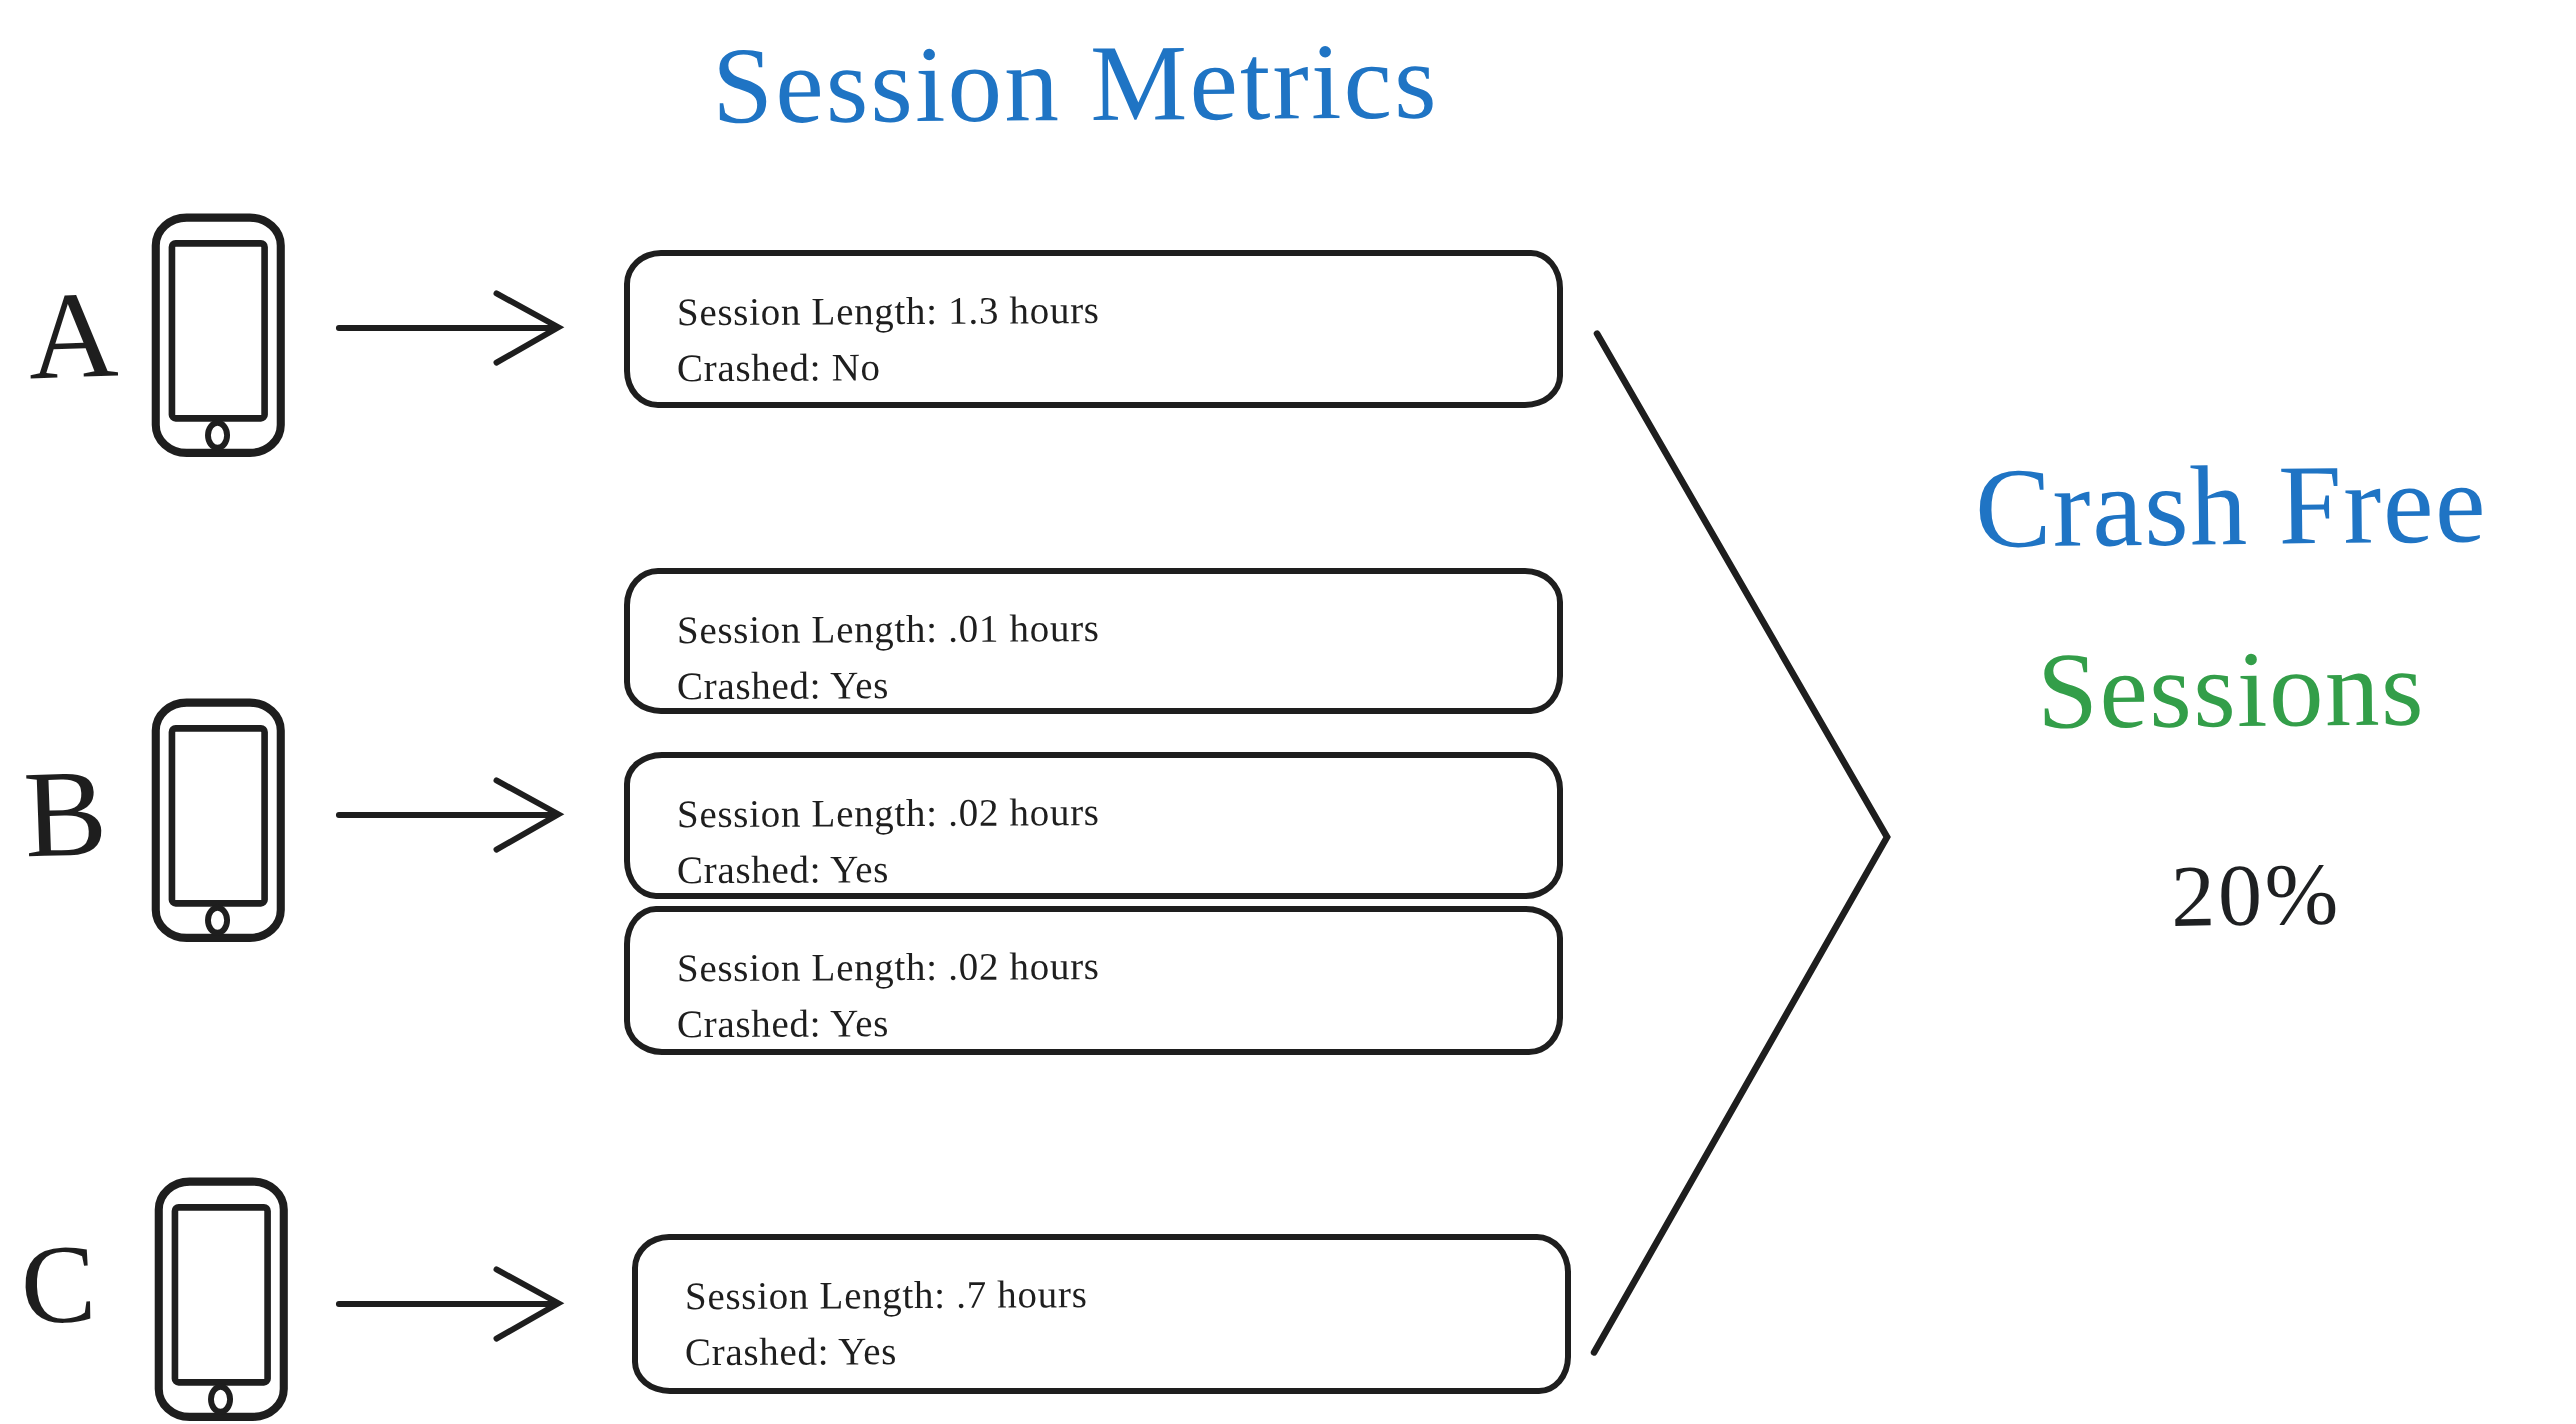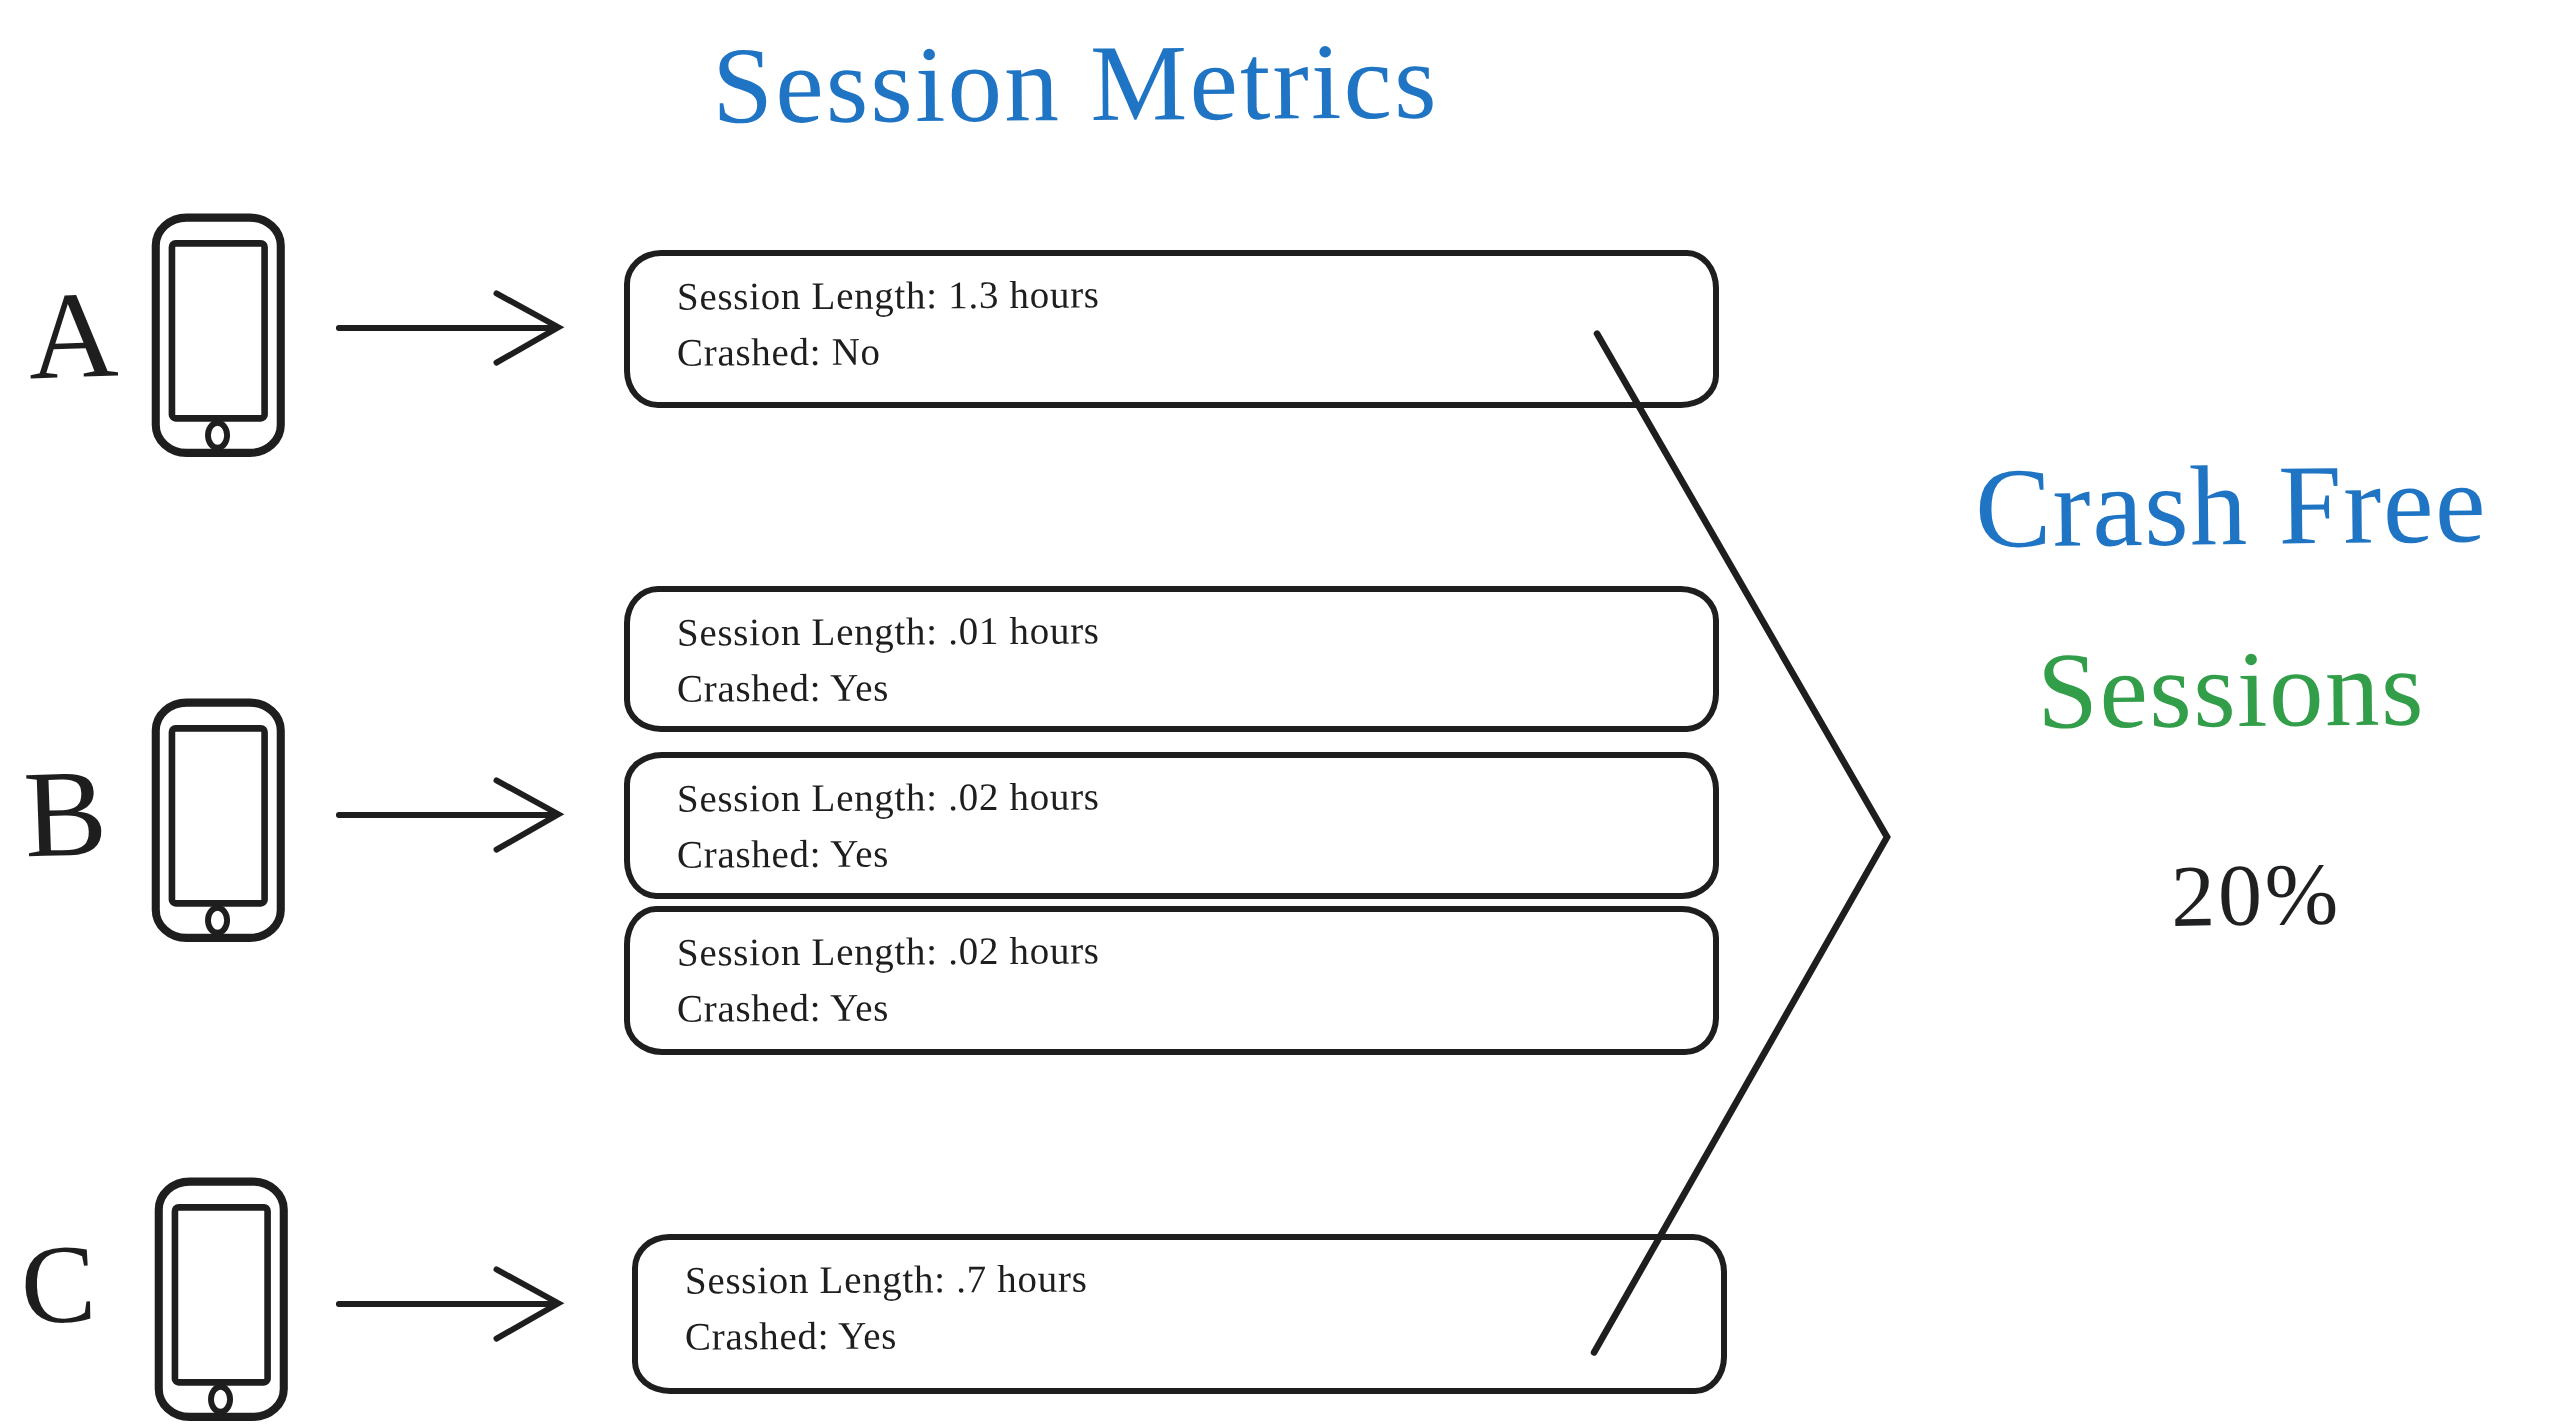--- a/index.html
+++ b/index.html
@@ -43,33 +43,33 @@
   .phone.c { left: 152px; top: 1175px; }
 
   
   .arrow { width: 243px; height: 96px; }
   .arrow.a { left: 333px; top: 280px; }
   .arrow.b { left: 333px; top: 767px; }
   .arrow.c { left: 333px; top: 1256px; }
 
   
   .session-box {
-    left: 624px; width: 1095px;
+    left: 624px; width: 939px;
     box-sizing: border-box;
     background: #ffffff;
     border: 6.6px solid #1e1e1e;
-    padding: 10px 22px 0 47px;
+    padding: 26px 22px 0 47px;
     font-size: 39px;
     letter-spacing: 0.7px;
     line-height: 56px;
     white-space: nowrap;
   }
   .session-box .line { transform: rotate(-0.3deg); }
   .box-a  { top: 250px;  height: 158px; border-radius: 37px 32px 38px 34px / 34px 38px 32px 37px; }
-  .box-b1 { top: 586px;  height: 146px; border-radius: 34px 38px 32px 37px / 37px 34px 38px 32px; }
+  .box-b1 { top: 568px;  height: 146px; border-radius: 34px 38px 32px 37px / 37px 34px 38px 32px; }
   .box-b2 { top: 752px; height: 147px; border-radius: 38px 34px 37px 32px / 32px 37px 34px 38px; }
   .box-b3 { top: 906px; height: 149px; border-radius: 32px 37px 34px 38px / 38px 32px 37px 34px; }
   .box-c  { top: 1234px; height: 160px; border-radius: 37px 34px 32px 38px / 34px 38px 37px 32px; margin-left: 8px; }
 
   
   .chevron { left: 1572px; top: 313px; width: 346px; height: 1060px; }
 
   
   .result-line1 {
     left: 1885px; top: 440px; width: 692px;

